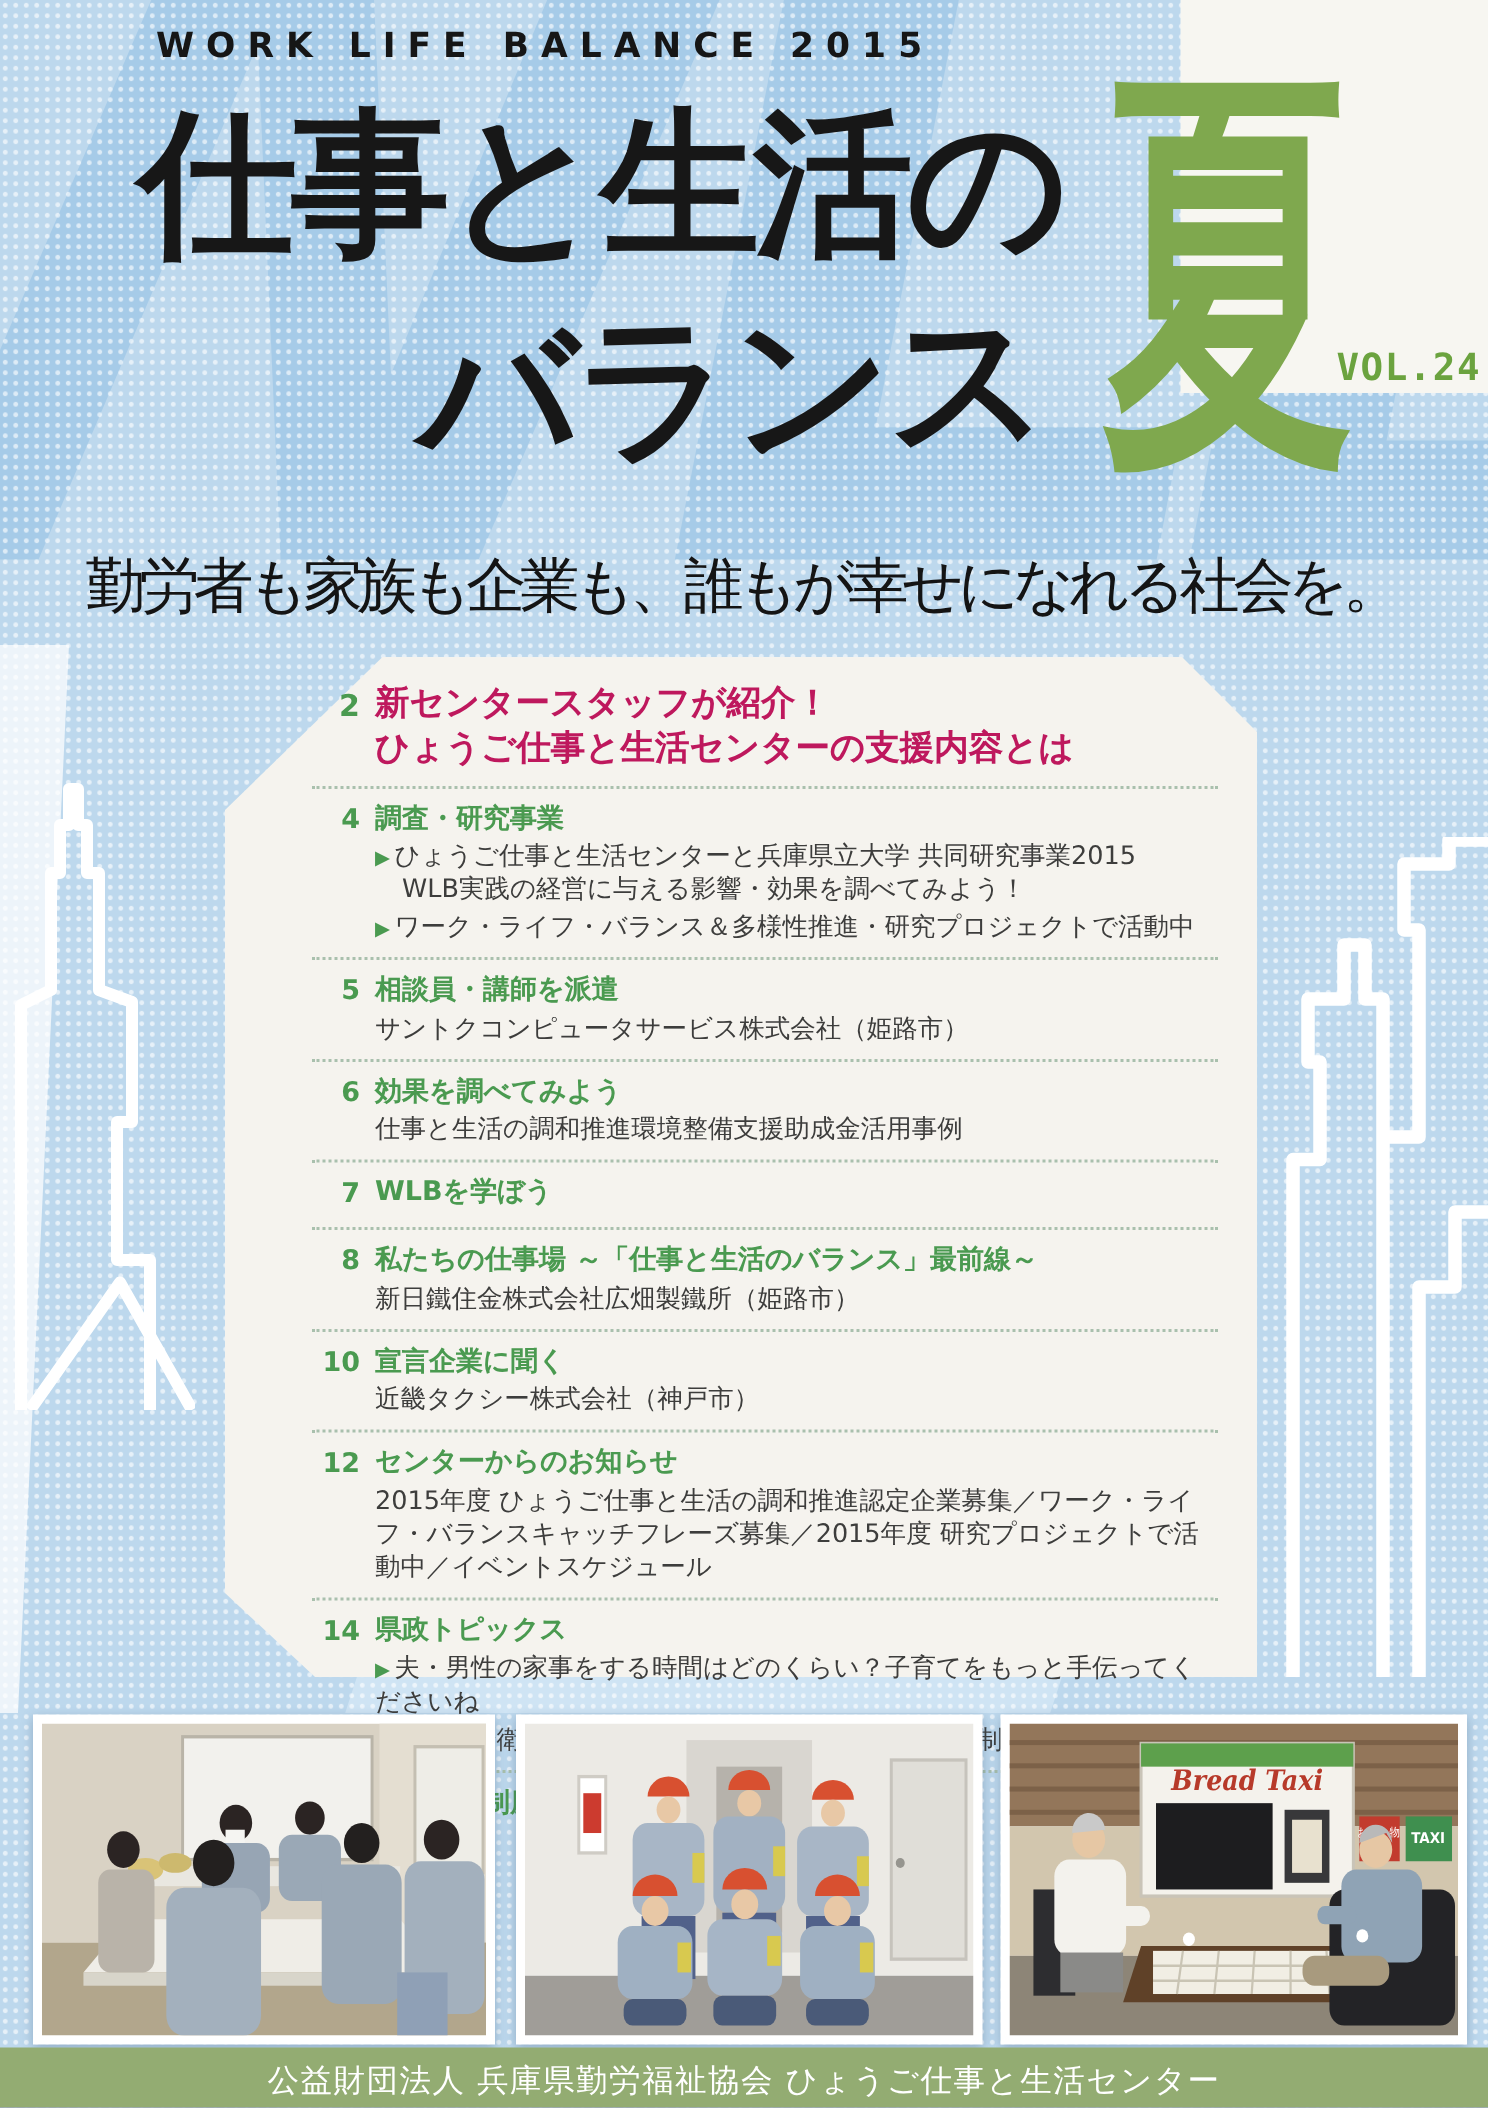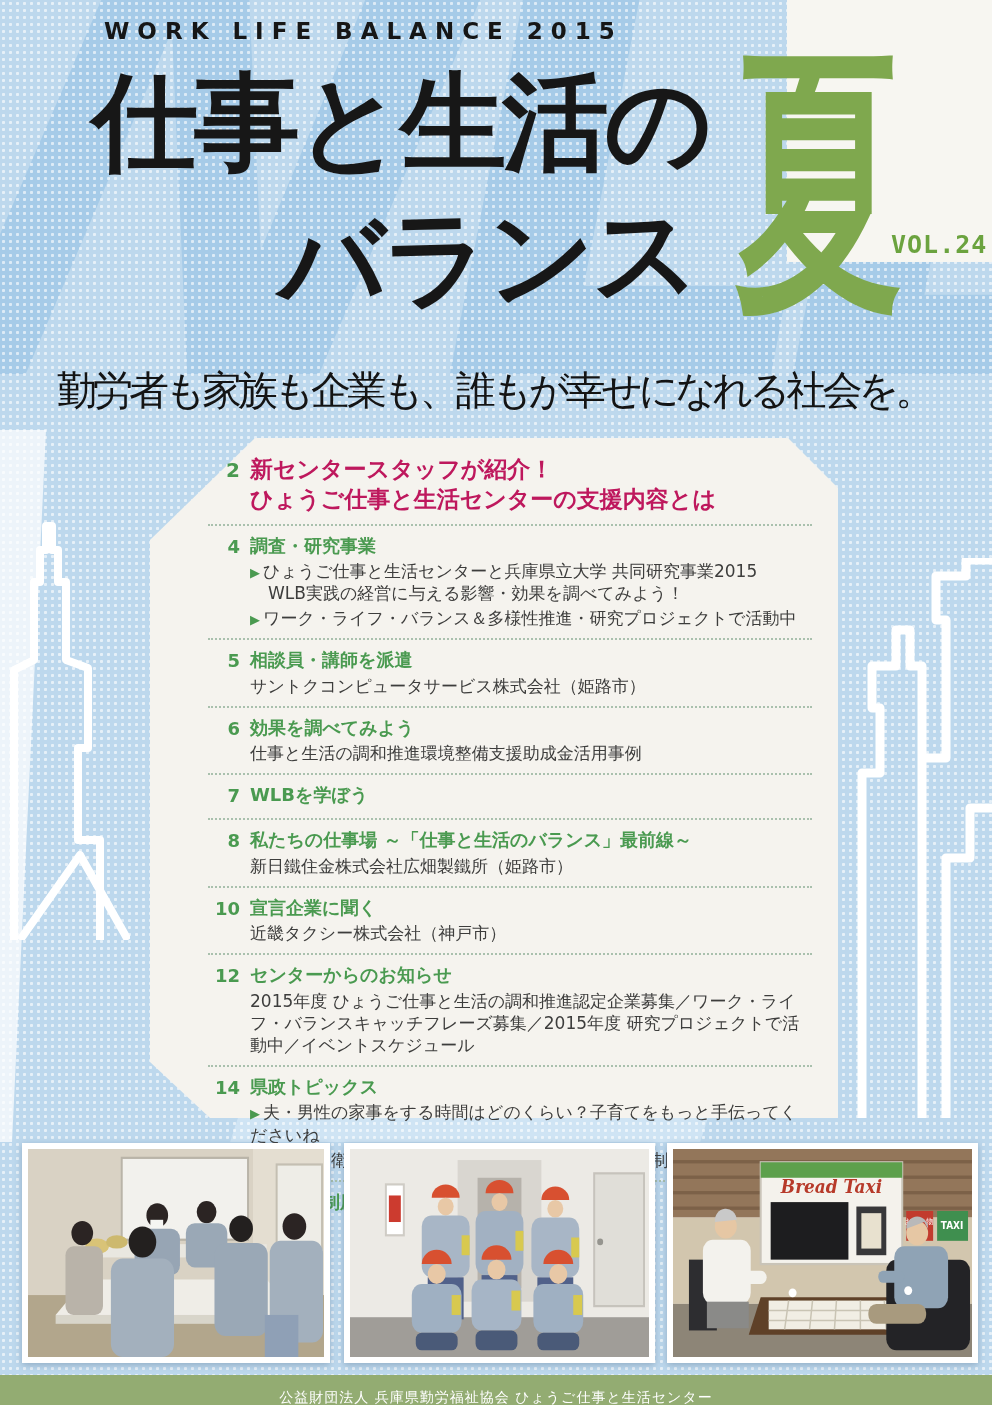--- a/index.html
+++ b/index.html
@@ -77,23 +77,23 @@
   .toc-sep{border-top:2px dotted #a9c0ad;margin:7px 0 6px 0;height:0;}
   .photo{
     position:absolute;top:1143px;height:220px;z-index:4;background:#fff;
     padding:6px;box-sizing:border-box;box-shadow:0 2px 7px rgba(60,90,120,.35);
   }
   .photo svg{display:block;width:100%;height:100%;}
   .photo.p1{left:22px;width:308px;}
   .photo.p2{left:344px;width:311px;}
   .photo.p3{left:667px;width:311px;}
   .footer{
-    position:absolute;left:0;right:0;bottom:0;height:30px;z-index:4;
+    position:absolute;left:0;right:0;bottom:0;height:40px;z-index:4;
     background:#93ac72;color:#fff;text-align:center;line-height:44px;
-    font-size:14px;letter-spacing:1px;
+    font-size:21px;letter-spacing:1px;
   }
 </style>
 </head>
 <body>
 
 <div class="page">
 
   <div class="wlb-watermark">WLB</div>
   <div class="w-descender"></div>
   <div class="letter-bar-bottom"></div>

